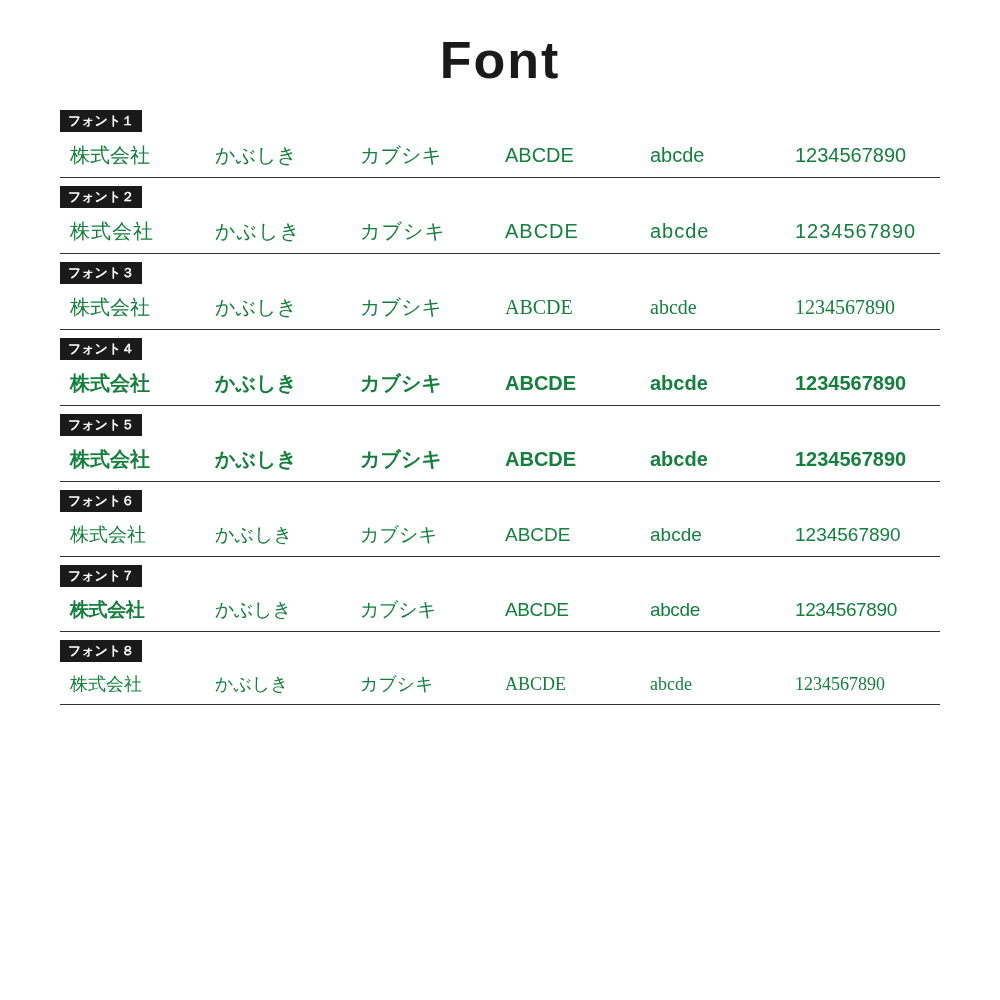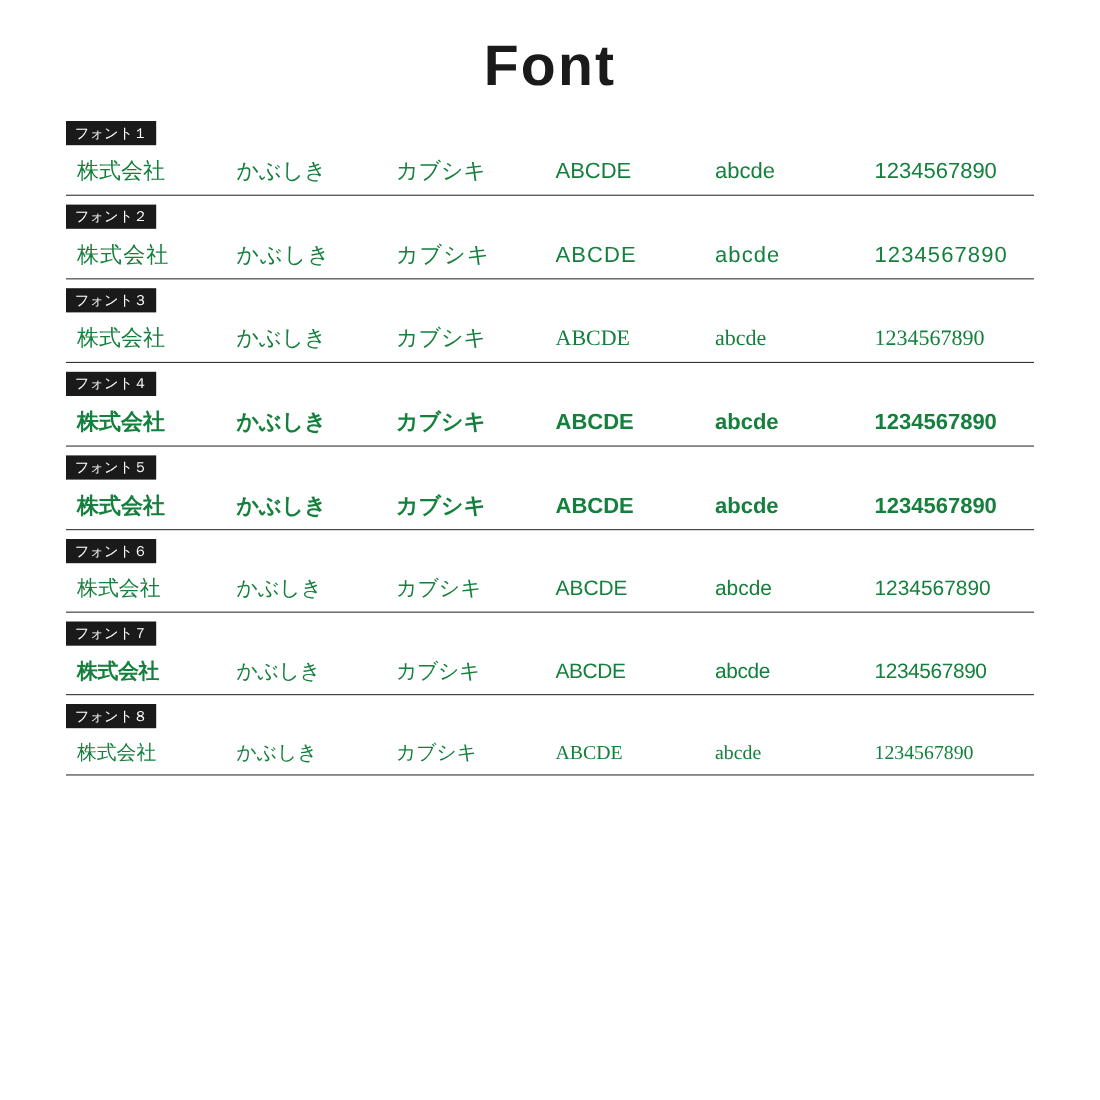--- a/index.html
+++ b/index.html
@@ -35,21 +35,21 @@
 
     .font-section {
       margin-bottom: 2px;
     }
 
     .font-label {
       display: inline-block;
       background: #1a1a1a;
       color: #ffffff;
       font-size: 13px;
-      font-weight: normal;
+      font-weight: bold;
       padding: 2px 8px;
       margin-bottom: 6px;
       font-family: 'MS Gothic', 'Hiragino Kaku Gothic ProN', 'Meiryo', sans-serif;
     }
 
     .font-sample-row {
       display: flex;
       align-items: baseline;
       gap: 0;
       padding: 4px 0 8px 10px;

